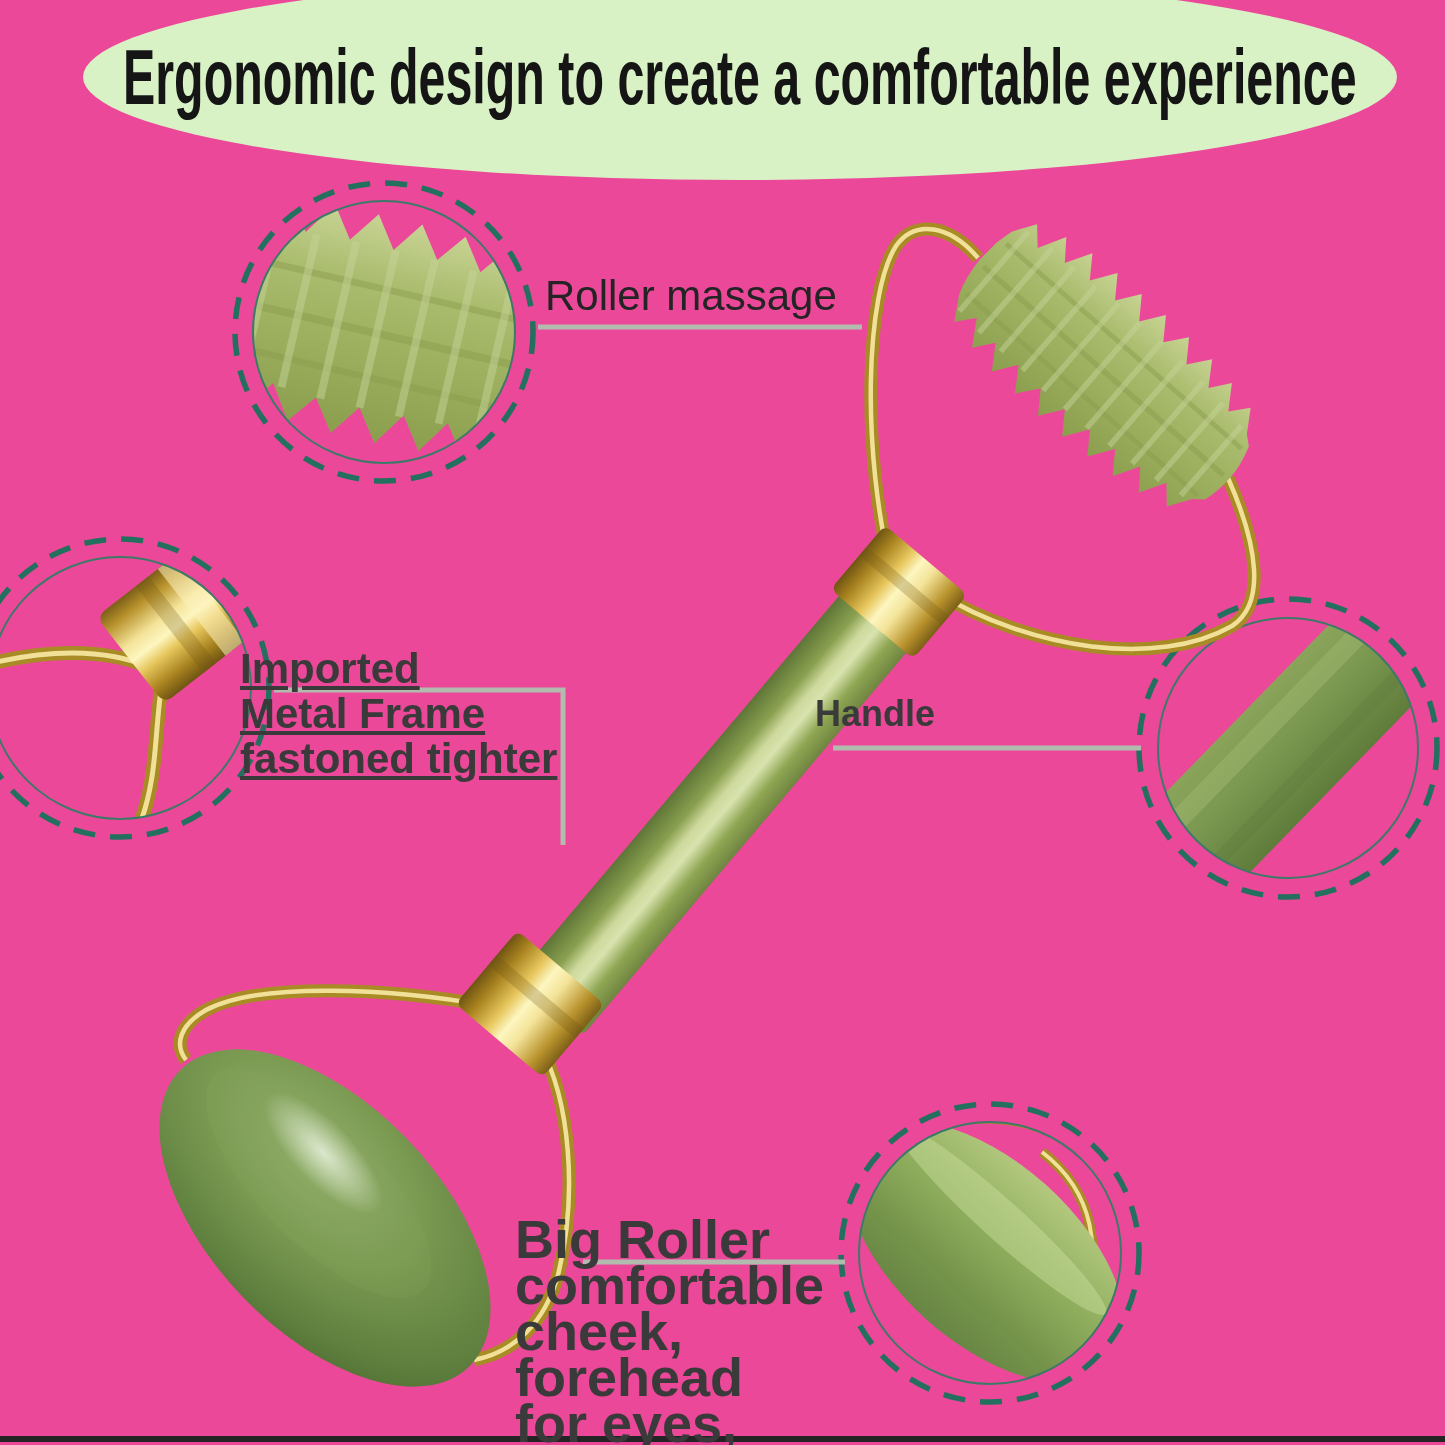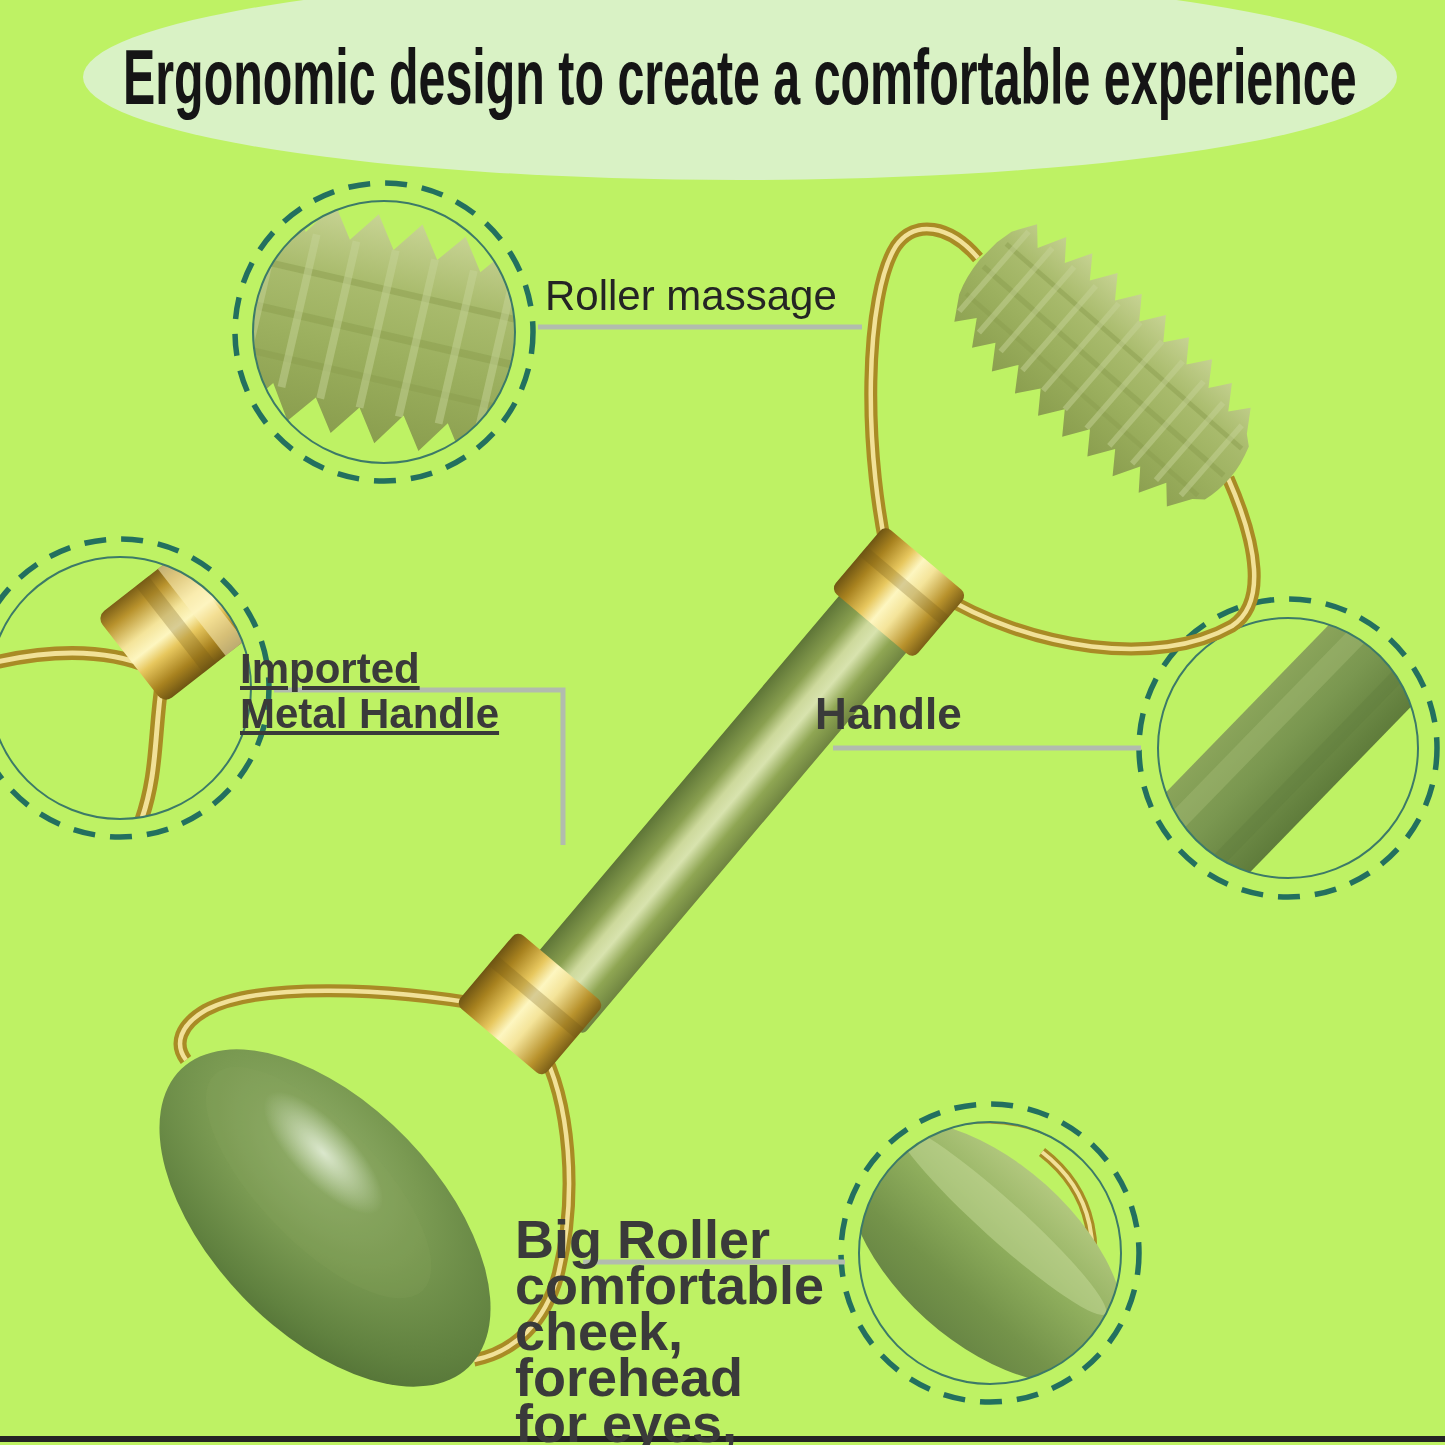--- a/index.html
+++ b/index.html
@@ -1,27 +1,27 @@
 <!DOCTYPE html>
 <html><head>
 <meta charset="utf-8">
 <style>
   html,body{margin:0;padding:0;background:#ffffff;}
   body{font-family:"Liberation Sans", sans-serif;}
-  #canvas{position:relative;width:1445px;height:1445px;overflow:hidden;background:#bef264;}
+  #canvas{position:relative;width:1445px;height:1445px;overflow:hidden;background:#ec4899;}
   #art{position:absolute;left:0;top:0;z-index:1;}
   .banner{position:absolute;left:83px;top:-26px;width:1314px;height:206px;background:#d9f2c5;
           border-radius:50%;display:flex;align-items:center;justify-content:center;z-index:2;}
   .banner-text{font-size:78px;font-weight:bold;color:#151515;white-space:nowrap;
                transform:scaleX(0.62);transform-origin:center;letter-spacing:0px;}
   .label{position:absolute;z-index:3;color:#3a3a3a;font-weight:bold;}
   .lbl-line{display:block;}
   #roller-massage-label{left:545px;top:272px;width:320px;font-size:42px;font-weight:400;color:#242424;}
   #metal-frame-label{left:240px;top:646px;width:360px;font-size:42px;line-height:45px;text-decoration:underline;}
-  #handle-label{left:815px;top:686px;width:340px;font-size:44px;line-height:56px;}
+  #handle-label{left:815px;top:686px;width:340px;font-size:36px;line-height:56px;}
   #big-roller-label{left:515px;top:1216px;width:385px;font-size:54px;line-height:46px;}
 </style>
 </head>
 <body>
 
 <div id="canvas">
 
 <svg id="art" width="1445" height="1445" viewBox="0 0 1445 1445">
   <defs>
     <linearGradient id="goldCap" x1="0" y1="0" x2="0" y2="1">
@@ -208,21 +208,22 @@
 <div class="banner">
   <span class="banner-text">Ergonomic design to create a comfortable experience</span>
 </div>
 
 <div class="label" id="roller-massage-label">
   <span class="lbl-line">Roller massage</span>
 </div>
 
 <div class="label" id="metal-frame-label">
   <span class="lbl-line">Imported</span>
-  <span class="lbl-line">Metal Handle</span>
+  <span class="lbl-line">Metal Frame</span>
+  <span class="lbl-line">fastoned tighter</span>
 </div>
 
 <div class="label" id="handle-label">
   <span class="lbl-line">Handle</span>
 </div>
 
 <div class="label" id="big-roller-label">
   <span class="lbl-line">Big Roller</span>
   <span class="lbl-line">comfortable</span>
   <span class="lbl-line">cheek, forehead</span>

